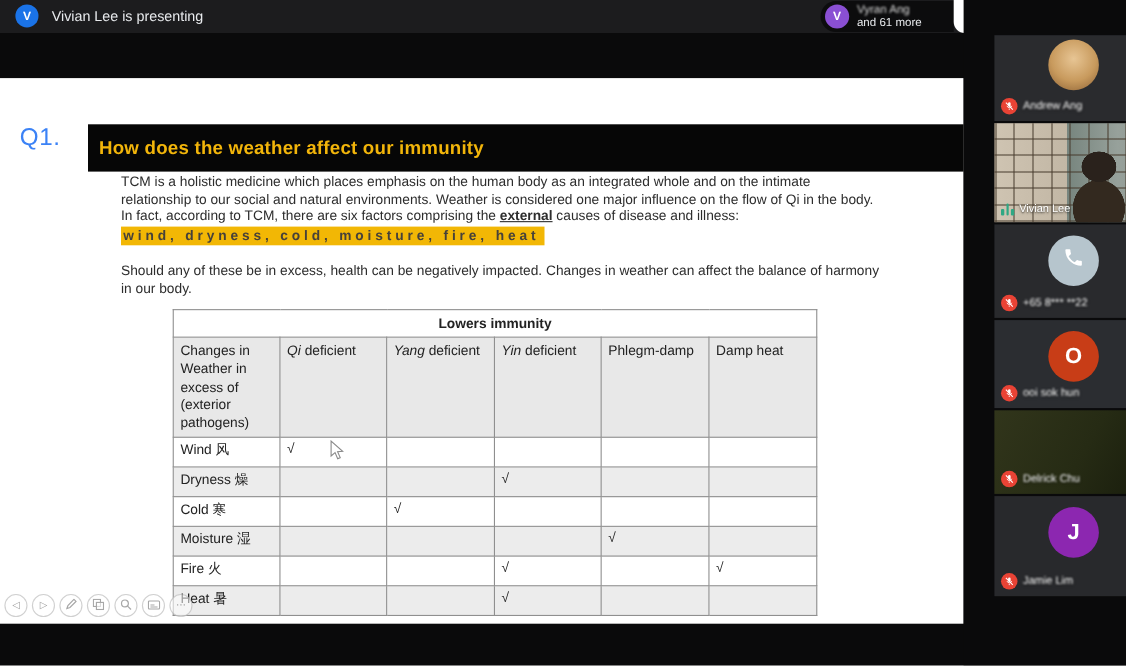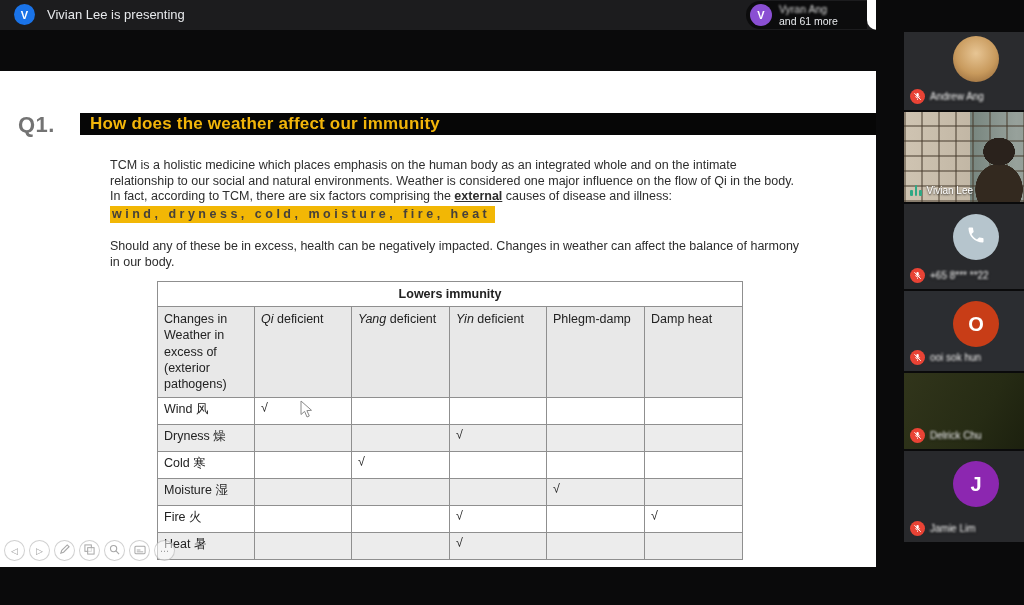--- a/index.html
+++ b/index.html
@@ -31,22 +31,22 @@
     background:linear-gradient(180deg,#78848f 0%,#5d656e 60%,#4a5058 100%);overflow:hidden;}
   .selfhead{position:absolute;left:20px;top:6px;width:19px;height:16px;border-radius:50% 50% 42% 42%;background:#3c342e;}
   .selfbody{position:absolute;left:13px;top:20px;width:33px;height:18px;border-radius:40% 40% 0 0;background:#5d6b86;}
   .self-name-smudge{position:absolute;left:3px;bottom:3px;width:17px;height:6px;border-radius:2px;
     background:rgba(215,215,215,.45);filter:blur(1px);}
   .mic-badge{border-radius:50%;background:#e94335;display:flex;align-items:center;justify-content:center;flex:0 0 auto;}
   .mic-badge.sm{width:10px;height:10px;position:absolute;right:3px;bottom:3px;}
   .mic-badge.md{width:15px;height:15px;}
   
   .slide{position:absolute;left:0;top:71px;width:876px;height:496px;background:#fff;}
-  .q-label{position:absolute;left:18px;top:41px;font-size:22px;font-weight:bold;color:#737373;letter-spacing:.5px;}
-  .banner{position:absolute;left:80px;top:42px;width:796px;height:22px;background:#060606;
+  .q-label{position:absolute;left:18px;top:41px;font-size:22px;font-weight:normal;color:#3b82f6;letter-spacing:.5px;}
+  .banner{position:absolute;left:80px;top:42px;width:796px;height:43px;background:#060606;
     display:flex;align-items:center;}
   .banner-text{color:#f2b50a;font-size:17px;font-weight:bold;padding-left:10px;letter-spacing:.2px;}
   .para{position:absolute;left:110px;width:690px;font-size:12.5px;line-height:15.6px;color:#2d2d2d;}
   .para b u{text-decoration:underline;margin-top:16px;}
   .p1{top:87px;}
   .p2{top:168px;}
   .hl{position:absolute;left:110px;top:135px;background:#f2b705;color:#46413a;font-weight:bold;
     font-size:12.5px;letter-spacing:3.5px;padding:1px 5px 2px 2px;}
   
   table.imm{position:absolute;left:157px;top:210px;width:585px;border-collapse:collapse;

